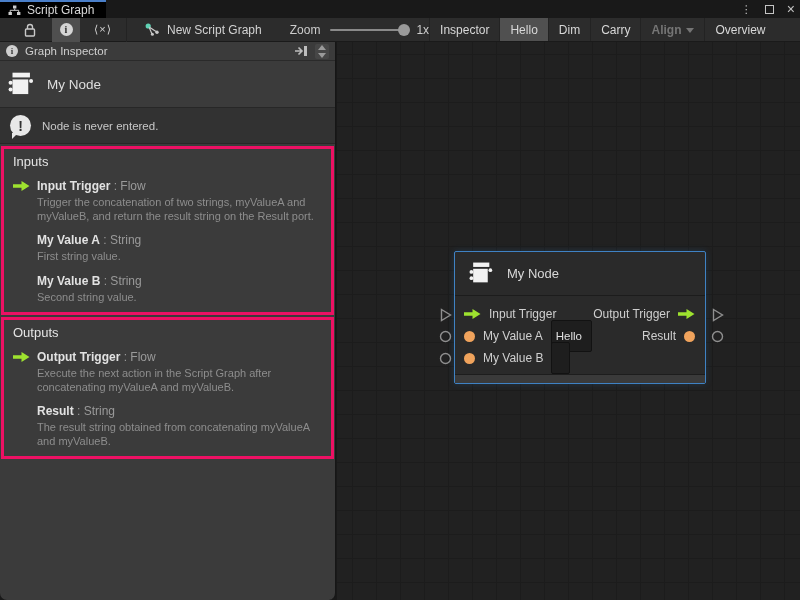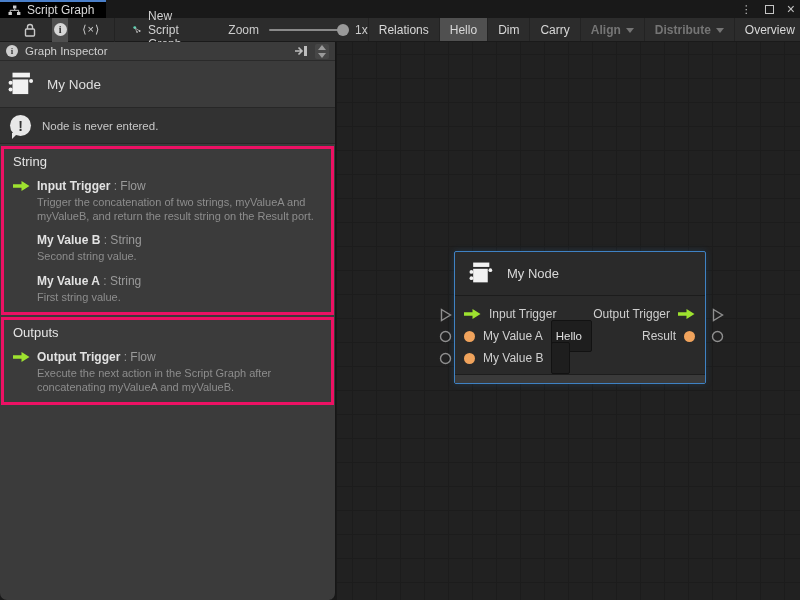--- a/index.html
+++ b/index.html
@@ -151,37 +151,33 @@
       <span class="zoom-group">
         <span class="zoom-label">Zoom</span>
         <span class="slider">
           <span class="slider-knob"></span>
         </span>
         <span class="zoom-value">1x</span>
       </span>
     </div>
     <div class="tb-buttons">
       <span class="tb-btn">
-          <span>Relations</span>
+          <span>Inspector</span>
         </span>
       <span class="tb-btn selected">
           <span>Hello</span>
         </span>
       <span class="tb-btn">
           <span>Dim</span>
         </span>
       <span class="tb-btn">
           <span>Carry</span>
         </span>
       <span class="tb-btn disabled">
         <span>Align</span>
-          <span class="dd-arrow"></span>
-      </span>
-      <span class="tb-btn disabled">
-        <span>Distribute</span>
           <span class="dd-arrow"></span>
       </span>
       <span class="tb-btn">
           <span>Overview</span>
         </span>
 
     </div>
   </div>
 
   <div class="panel">
@@ -214,56 +210,56 @@
 
     <div class="warning-box">
       <span class="warn-icon">
         <span class="warn-circle">!</span>
         <span class="warn-tail"></span>
       </span>
       <span class="warning-text">Node is never entered.</span>
     </div>
 
     <div class="section-box">
-      <div class="section-title">String</div>
+      <div class="section-title">Inputs</div>
 
       <div class="port-row">
         <span class="port-icon-col">
           <svg width="17" height="12" viewBox="0 0 17 12">
               <path d="M0 4.2 h8.5 V0.9 L16.5 6 L8.5 11.1 V7.8 H0 Z" fill="#9ee22f"></path>
             </svg>
         </span>
         <span>
           <span class="port-name-line">
             <span class="port-name">Input Trigger</span>
             <span class="port-type">: Flow</span>
           </span>
           <div class="port-desc">Trigger the concatenation of two strings, myValueA and myValueB, and return the result string on the Result port.</div>
         </span>
       </div>
 
       <div class="port-row">
         <span class="port-icon-col"><span class="value-dot"></span></span>
         <span>
           <span class="port-name-line">
+            <span class="port-name">My Value A</span>
+            <span class="port-type">: String</span>
+          </span>
+          <div class="port-desc">First string value.</div>
+        </span>
+      </div>
+
+      <div class="port-row">
+        <span class="port-icon-col"><span class="value-dot"></span></span>
+        <span>
+          <span class="port-name-line">
             <span class="port-name">My Value B</span>
             <span class="port-type">: String</span>
           </span>
           <div class="port-desc">Second string value.</div>
-        </span>
-      </div>
-
-      <div class="port-row">
-        <span class="port-icon-col"><span class="value-dot"></span></span>
-        <span>
-          <span class="port-name-line">
-            <span class="port-name">My Value A</span>
-            <span class="port-type">: String</span>
-          </span>
-          <div class="port-desc">First string value.</div>
         </span>
       </div>
     </div>
 
     <div class="section-box">
       <div class="section-title">Outputs</div>
 
       <div class="port-row">
         <span class="port-icon-col">
           <svg width="17" height="12" viewBox="0 0 17 12">
@@ -272,20 +268,30 @@
         </span>
         <span>
           <span class="port-name-line">
             <span class="port-name">Output Trigger</span>
             <span class="port-type">: Flow</span>
           </span>
           <div class="port-desc">Execute the next action in the Script Graph after concatenating myValueA and myValueB.</div>
         </span>
       </div>
 
+      <div class="port-row">
+        <span class="port-icon-col"><span class="value-dot"></span></span>
+        <span>
+          <span class="port-name-line">
+            <span class="port-name">Result</span>
+            <span class="port-type">: String</span>
+          </span>
+          <div class="port-desc">The result string obtained from concatenating myValueA and myValueB.</div>
+        </span>
+      </div>
     </div>
 
   </div>
 
   <div class="canvas">
 
     <svg class="conn" style="left:102px; top:266px;" width="14" height="14">
       <path d="M2.5 1.5 L11.5 7 L2.5 12.5 Z" fill="none" stroke="#8f8f8f" stroke-width="1.4"></path>
     </svg>
     <svg class="conn" style="left:102px; top:288px;" width="13" height="13">

